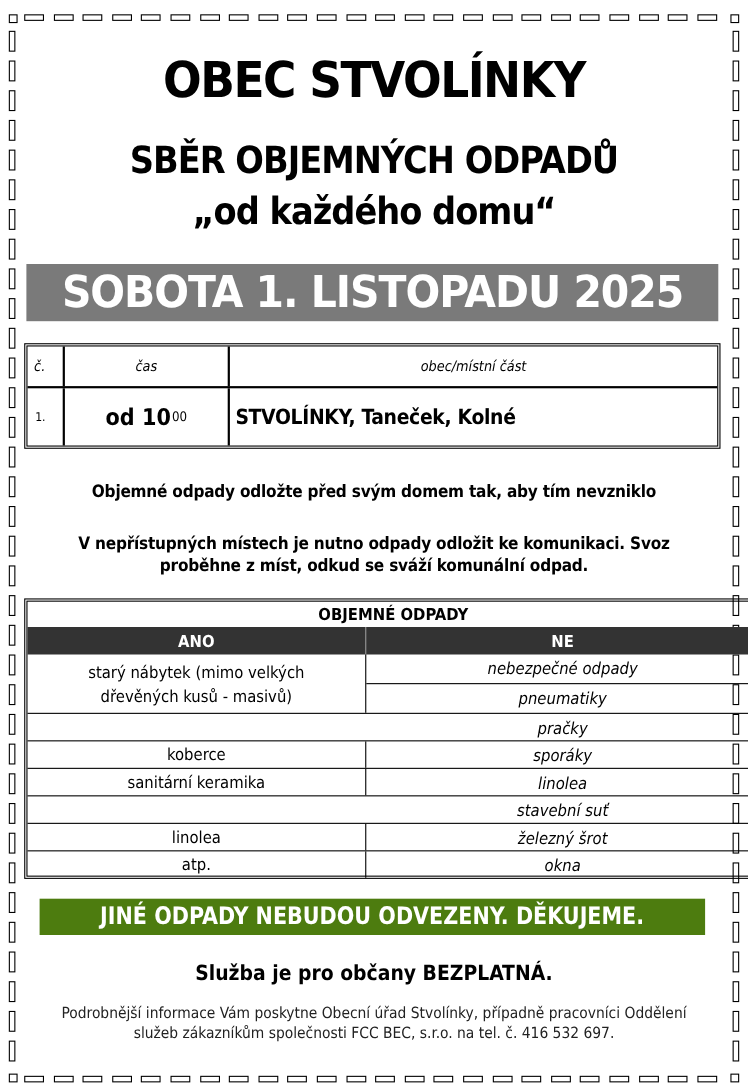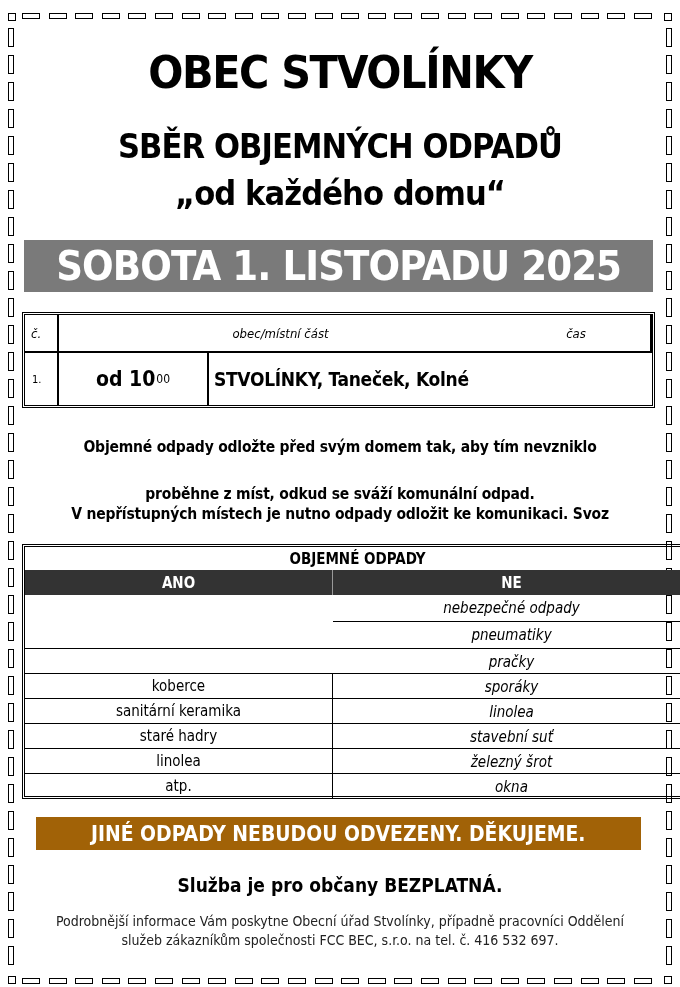--- a/index.html
+++ b/index.html
@@ -83,21 +83,21 @@
     border-right: 1px solid #000; display: flex; align-items: center; justify-content: center;
     font-size: 15px; text-align: center; line-height: 22px;
   }
   .wrow .no {
     position: absolute; left: 308px; right: 0; display: flex; align-items: center; justify-content: center;
     font-size: 15px; font-weight: normal; font-style: italic;
   }
 
   .warn-banner {
     position: absolute; left: 36px; top: 817px; width: 605px; height: 33px;
-    background: #a16207; color: #fff; text-align: center;
+    background: #4d7c0f; color: #fff; text-align: center;
     font-weight: bold; font-size: 22px; line-height: 34px; white-space: nowrap; overflow: hidden;
   }
   .warn-banner span { display: inline-block; transform: scaleX(0.95); }
 
   .free {
     position: absolute; left: 0; top: 874px; width: 680px; text-align: center;
     font-weight: bold; font-size: 19px;
   }
   .info {
     position: absolute; left: 0; top: 912px; width: 680px; text-align: center;
@@ -236,66 +236,66 @@
 <div class="title-sub l1">SBĚR OBJEMNÝCH ODPADŮ</div>
 <div class="title-sub l2">„od každého domu“</div>
 
 <div class="date-banner">
   <span>SOBOTA 1. LISTOPADU 2025</span>
 </div>
 
 <div class="sched">
   <div class="sched-row head">
     <div class="cell c1">č.</div>
+    <div class="cell c2">čas</div>
     <div class="cell c3">obec/místní část</div>
-    <div class="cell c2">čas</div>
   </div>
   <div class="sched-row body">
     <div class="cell c1">1.</div>
     <div class="cell c2">
       <span>od 10</span>
         <sup>00</sup>
     </div>
     <div class="cell c3">STVOLÍNKY, Taneček, Kolné</div>
   </div>
 </div>
 
 <div class="notice p1">
   <div>Objemné odpady odložte před svým domem tak, aby tím nevzniklo</div>
 </div>
 <div class="notice p2">
+  <div>V nepřístupných místech je nutno odpady odložit ke komunikaci. Svoz</div>
   <div>proběhne z míst, odkud se sváží komunální odpad.</div>
-  <div>V nepřístupných místech je nutno odpady odložit ke komunikaci. Svoz</div>
 </div>
 
 <div class="waste">
   <div class="waste-title">OBJEMNÉ ODPADY</div>
   <div class="waste-head">
     <div class="h-yes">ANO</div>
     <div class="h-no">NE</div>
   </div>
   <div class="waste-body">
 
     <div class="wrow" style="top:0;height:53px;border-top:none;">
+      <div class="yes" style="padding:0 44px;">starý nábytek (mimo velkých dřevěných kusů - masivů)</div>
       <div class="no" style="top:0;height:27px;border-bottom:1px solid #000;">nebezpečné odpady</div>
       <div class="no" style="top:27px;height:26px;">pneumatiky</div>
     </div>
     <div class="wrow" style="top:53px;height:25px;">
       <div class="no" style="top:0;height:25px;">pračky</div>
     </div>
     <div class="wrow" style="top:78px;height:25px;">
       <div class="yes">koberce</div>
       <div class="no" style="top:0;height:25px;">sporáky</div>
     </div>
     <div class="wrow" style="top:103px;height:25px;">
       <div class="yes">sanitární keramika</div>
       <div class="no" style="top:0;height:25px;">linolea</div>
     </div>
     <div class="wrow" style="top:128px;height:25px;">
-      <div class="yes">staré hadry</div>
       <div class="no" style="top:0;height:25px;">stavební suť</div>
     </div>
     <div class="wrow" style="top:153px;height:25px;">
       <div class="yes">linolea</div>
       <div class="no" style="top:0;height:25px;">železný šrot</div>
     </div>
     <div class="wrow" style="top:178px;height:25px;">
       <div class="yes">atp.</div>
       <div class="no" style="top:0;height:25px;">okna</div>
     </div>

